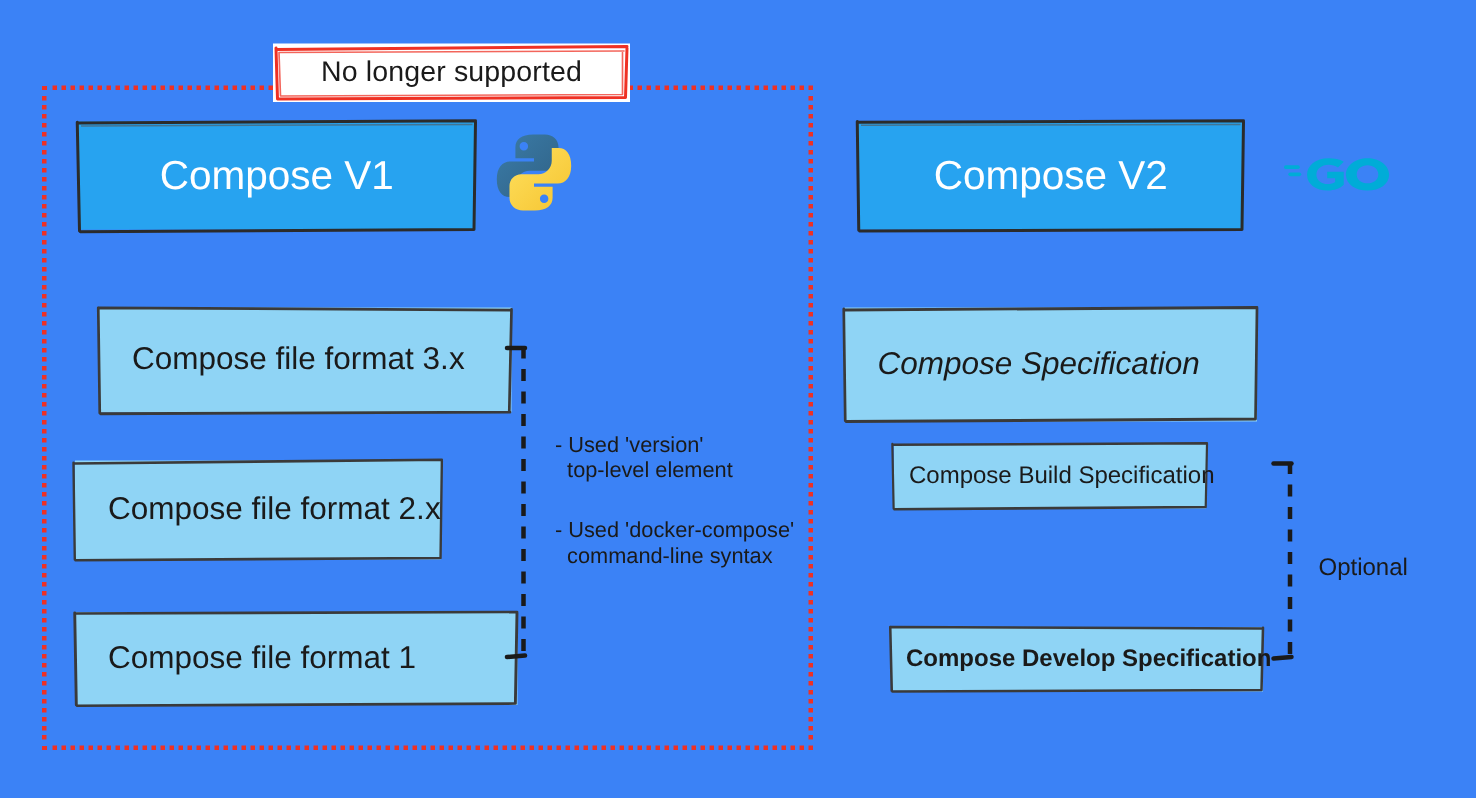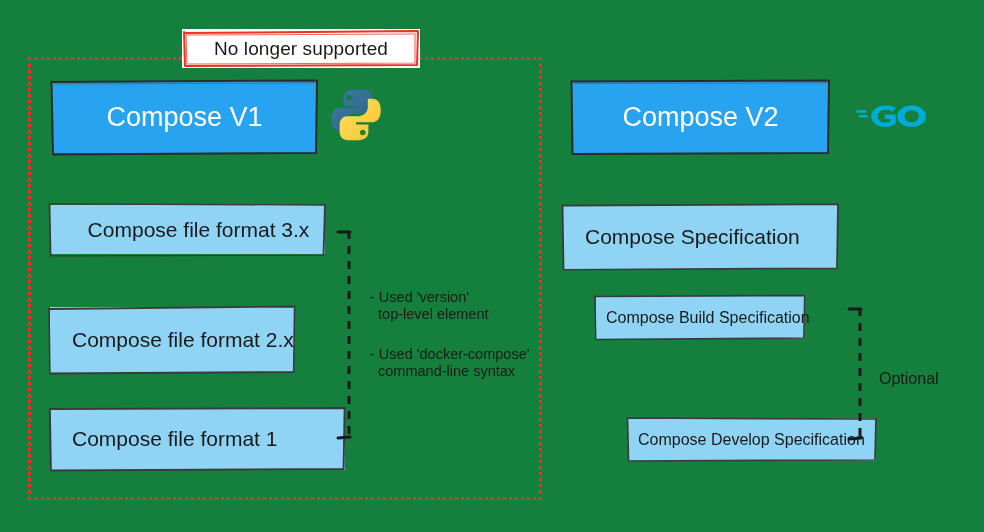--- a/index.html
+++ b/index.html
@@ -9,21 +9,21 @@
     background: #ffffff;
   }
   body {
     font-family: "Liberation Sans", sans-serif;
     -webkit-font-smoothing: antialiased;
   }
   #canvas {
     position: relative;
     width: 984px;
     height: 532px;
-    background: #15803d;
+    background: #3b82f6;
     overflow: hidden;
   }
 
   
   .deprecated-region {
     position: absolute;
     left: 28px;
     top: 57px;
     width: 514px;
     height: 443px;
@@ -165,21 +165,21 @@
             C84,16 77,10 68,10 Z M43,19 C46,19 48,21 48,24 C48,27 46,29 43,29
             C40,29 38,27 38,24 C38,21 40,19 43,19 Z"></path>
       <path fill="url(#pyYellow)" d="M56,100 C70,100 77,94 77,85 L77,72 L55,72 L55,68 L83,68
             C92,68 99,61 99,47 C99,33 93,26 84,26 L76,26 L76,41
             C76,50 69,57 60,57 L40,57 C32,57 26,63 26,71 L26,85
             C26,94 33,100 42,100 Z M67,91 C64,91 62,89 62,86 C62,83 64,81 67,81
             C70,81 72,83 72,86 C72,89 70,91 67,91 Z"></path>
     </svg>
   </div>
 
-  <div class="sbox box-sub" style="left:50px; top:205px; width:275px; height:49px;justify-content:center;">
+  <div class="sbox box-sub" style="left:66px; top:205px; width:275px; height:70px;">
     <div class="fill"></div>
     <svg class="sketch" viewBox="0 0 285 77" preserveAspectRatio="none">
       <path d="M5,5 L280,6.5 M280,6 L278.5,72 M279,72 L6,73 M5.5,72.5 L4.5,5" fill="none" stroke="#3a3a3a" stroke-width="1.8" stroke-linecap="round"></path>
     </svg>
     <span class="lbl">Compose file format 3.x</span>
   </div>
 
   <div class="sbox box-sub" style="left:50px; top:307px; width:244px; height:66px;">
     <div class="fill"></div>
     <svg class="sketch" viewBox="0 0 287 76" preserveAspectRatio="none">
@@ -226,38 +226,38 @@
                  C51,49 45,43 45,36 C45,28 52,22 62,22 C67,22 71,23 75,26
                  L83,18 C77,14 70,13 62,13 Z"></path>
         <path d="M116,13 C99,13 86,23 86,36 C86,49 99,58 116,58
                  C133,58 146,49 146,36 C146,23 133,13 116,13 Z
                  M116,48 C108,48 101,43 101,36 C101,28 108,23 116,23
                  C124,23 131,28 131,36 C131,43 124,48 116,48 Z"></path>
       </g>
     </svg>
   </div>
 
-  <div class="sbox box-sub" style="left:563px; top:205px; width:275px; height:64px;">
+  <div class="sbox box-sub" style="left:563px; top:205px; width:275px; height:76px;font-style:italic;">
     <div class="fill"></div>
     <svg class="sketch" viewBox="0 0 285 78" preserveAspectRatio="none">
       <path d="M5,6 L280,4.5 M280,5 L279,72 M279,72 L6,73.5 M5.5,73 L4.5,5.5" fill="none" stroke="#3a3a3a" stroke-width="1.8" stroke-linecap="round"></path>
     </svg>
     <span class="lbl">Compose Specification</span>
   </div>
 
   <div class="sbox box-small" style="left:596px; top:296px; width:208px; height:43px;">
     <div class="fill"></div>
     <svg class="sketch" viewBox="0 0 252 53" preserveAspectRatio="none">
       <path d="M5,5.5 L247,4.5 M247,5 L246,47 M246,47 L6,48.5 M5.5,48 L4.5,5" fill="none" stroke="#3a3a3a" stroke-width="1.7" stroke-linecap="round"></path>
     </svg>
     <span class="lbl">Compose Build Specification</span>
   </div>
 
 
-  <div class="sbox box-small" style="left:628px; top:418px; width:248px; height:43px;">
+  <div class="sbox box-small" style="left:594px; top:418px; width:248px; height:43px;font-weight:bold;">
     <div class="fill"></div>
     <svg class="sketch" viewBox="0 0 258 53" preserveAspectRatio="none">
       <path d="M5,5 L253,6 M253,5.5 L252,47 M252,47 L6,48 M5.5,47.5 L4.5,5" fill="none" stroke="#3a3a3a" stroke-width="1.7" stroke-linecap="round"></path>
     </svg>
     <span class="lbl">Compose Develop Specification</span>
   </div>
 
   <svg class="brace" style="left:845px; top:300px; width:26px; height:148px;" viewBox="0 0 26 148">
     <path d="M4,9 L16,9" fill="none" stroke="#1a1a1a" stroke-width="3" stroke-linecap="round"></path>
     <path d="M15,8 L15,139" fill="none" stroke="#1a1a1a" stroke-width="3" stroke-dasharray="8 7" stroke-linecap="butt"></path>

